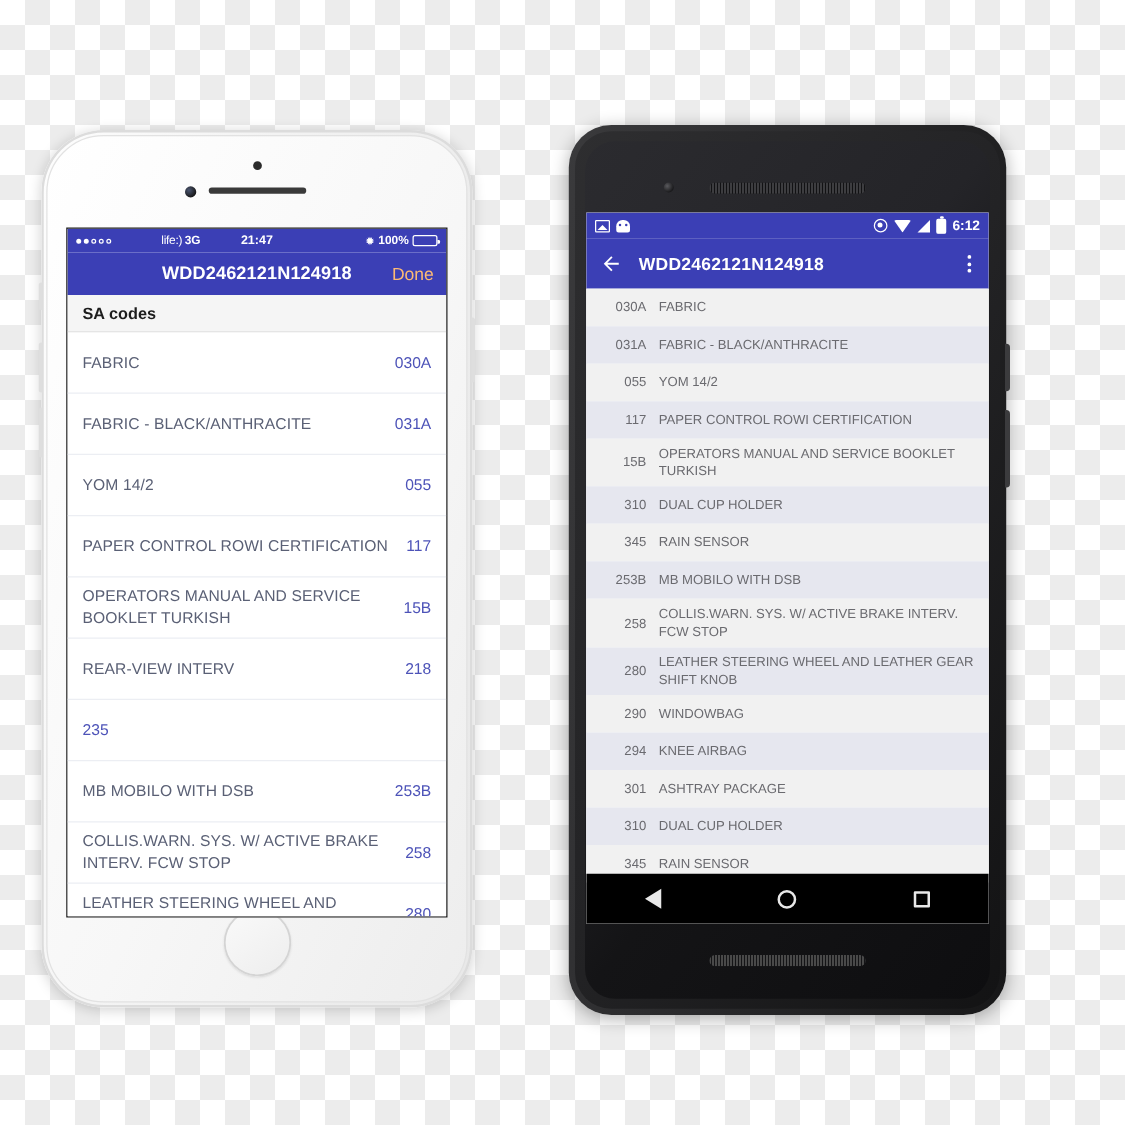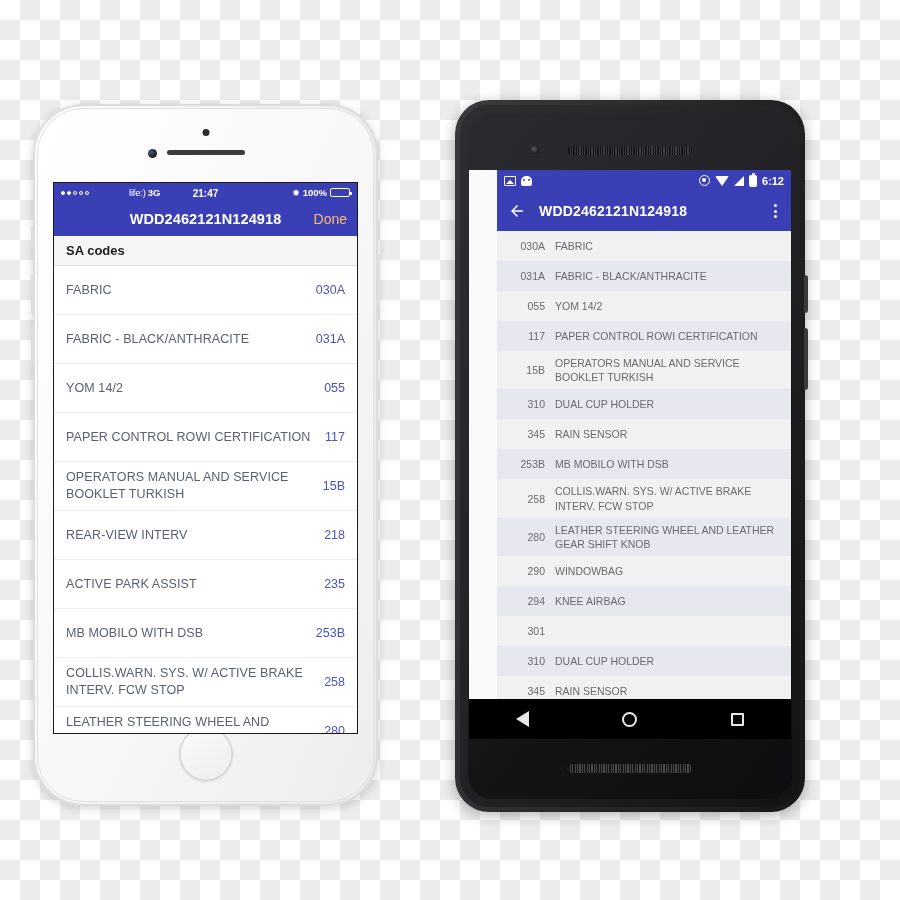--- a/index.html
+++ b/index.html
@@ -238,21 +238,20 @@
     border-radius: 0 3px 3px 0;
     background: #3b3b3d;
   }
 
   .and-screen {
     position: absolute;
     left: 14px; top: 70px;
     width: 322px; height: 569px;
     background: #fafafa;
     overflow: hidden;
-    padding-left: 28px;
   }
 
   .and-statusbar {
     height: 21px;
     background: #3b3fb5;
     display: flex;
     align-items: center;
     padding: 0 7px;
     color: #fff;
     font-size: 10px;
@@ -475,21 +474,20 @@
         </div>
         <div class="ios-row">
           <div class="ios-row-label">OPERATORS MANUAL AND SERVICE BOOKLET TURKISH</div>
           <div class="ios-row-code">15B</div>
         </div>
         <div class="ios-row">
           <div class="ios-row-label">REAR-VIEW INTERV</div>
           <div class="ios-row-code">218</div>
         </div>
         <div class="ios-row">
-          <div class="ios-row-label">ACTIVE PARK ASSIST</div>
           <div class="ios-row-code">235</div>
         </div>
         <div class="ios-row">
           <div class="ios-row-label">MB MOBILO WITH DSB</div>
           <div class="ios-row-code">253B</div>
         </div>
         <div class="ios-row">
           <div class="ios-row-label">COLLIS.WARN. SYS. W/ ACTIVE BRAKE INTERV. FCW STOP</div>
           <div class="ios-row-code">258</div>
         </div>
@@ -583,20 +581,21 @@
         <div class="and-row">
           <div class="and-row-code">290</div>
           <div class="and-row-label">WINDOWBAG</div>
         </div>
         <div class="and-row alt">
           <div class="and-row-code">294</div>
           <div class="and-row-label">KNEE AIRBAG</div>
         </div>
         <div class="and-row">
           <div class="and-row-code">301</div>
+          <div class="and-row-label">ASHTRAY PACKAGE</div>
         </div>
         <div class="and-row alt">
           <div class="and-row-code">310</div>
           <div class="and-row-label">DUAL CUP HOLDER</div>
         </div>
         <div class="and-row">
           <div class="and-row-code">345</div>
           <div class="and-row-label">RAIN SENSOR</div>
         </div>
       </div>

